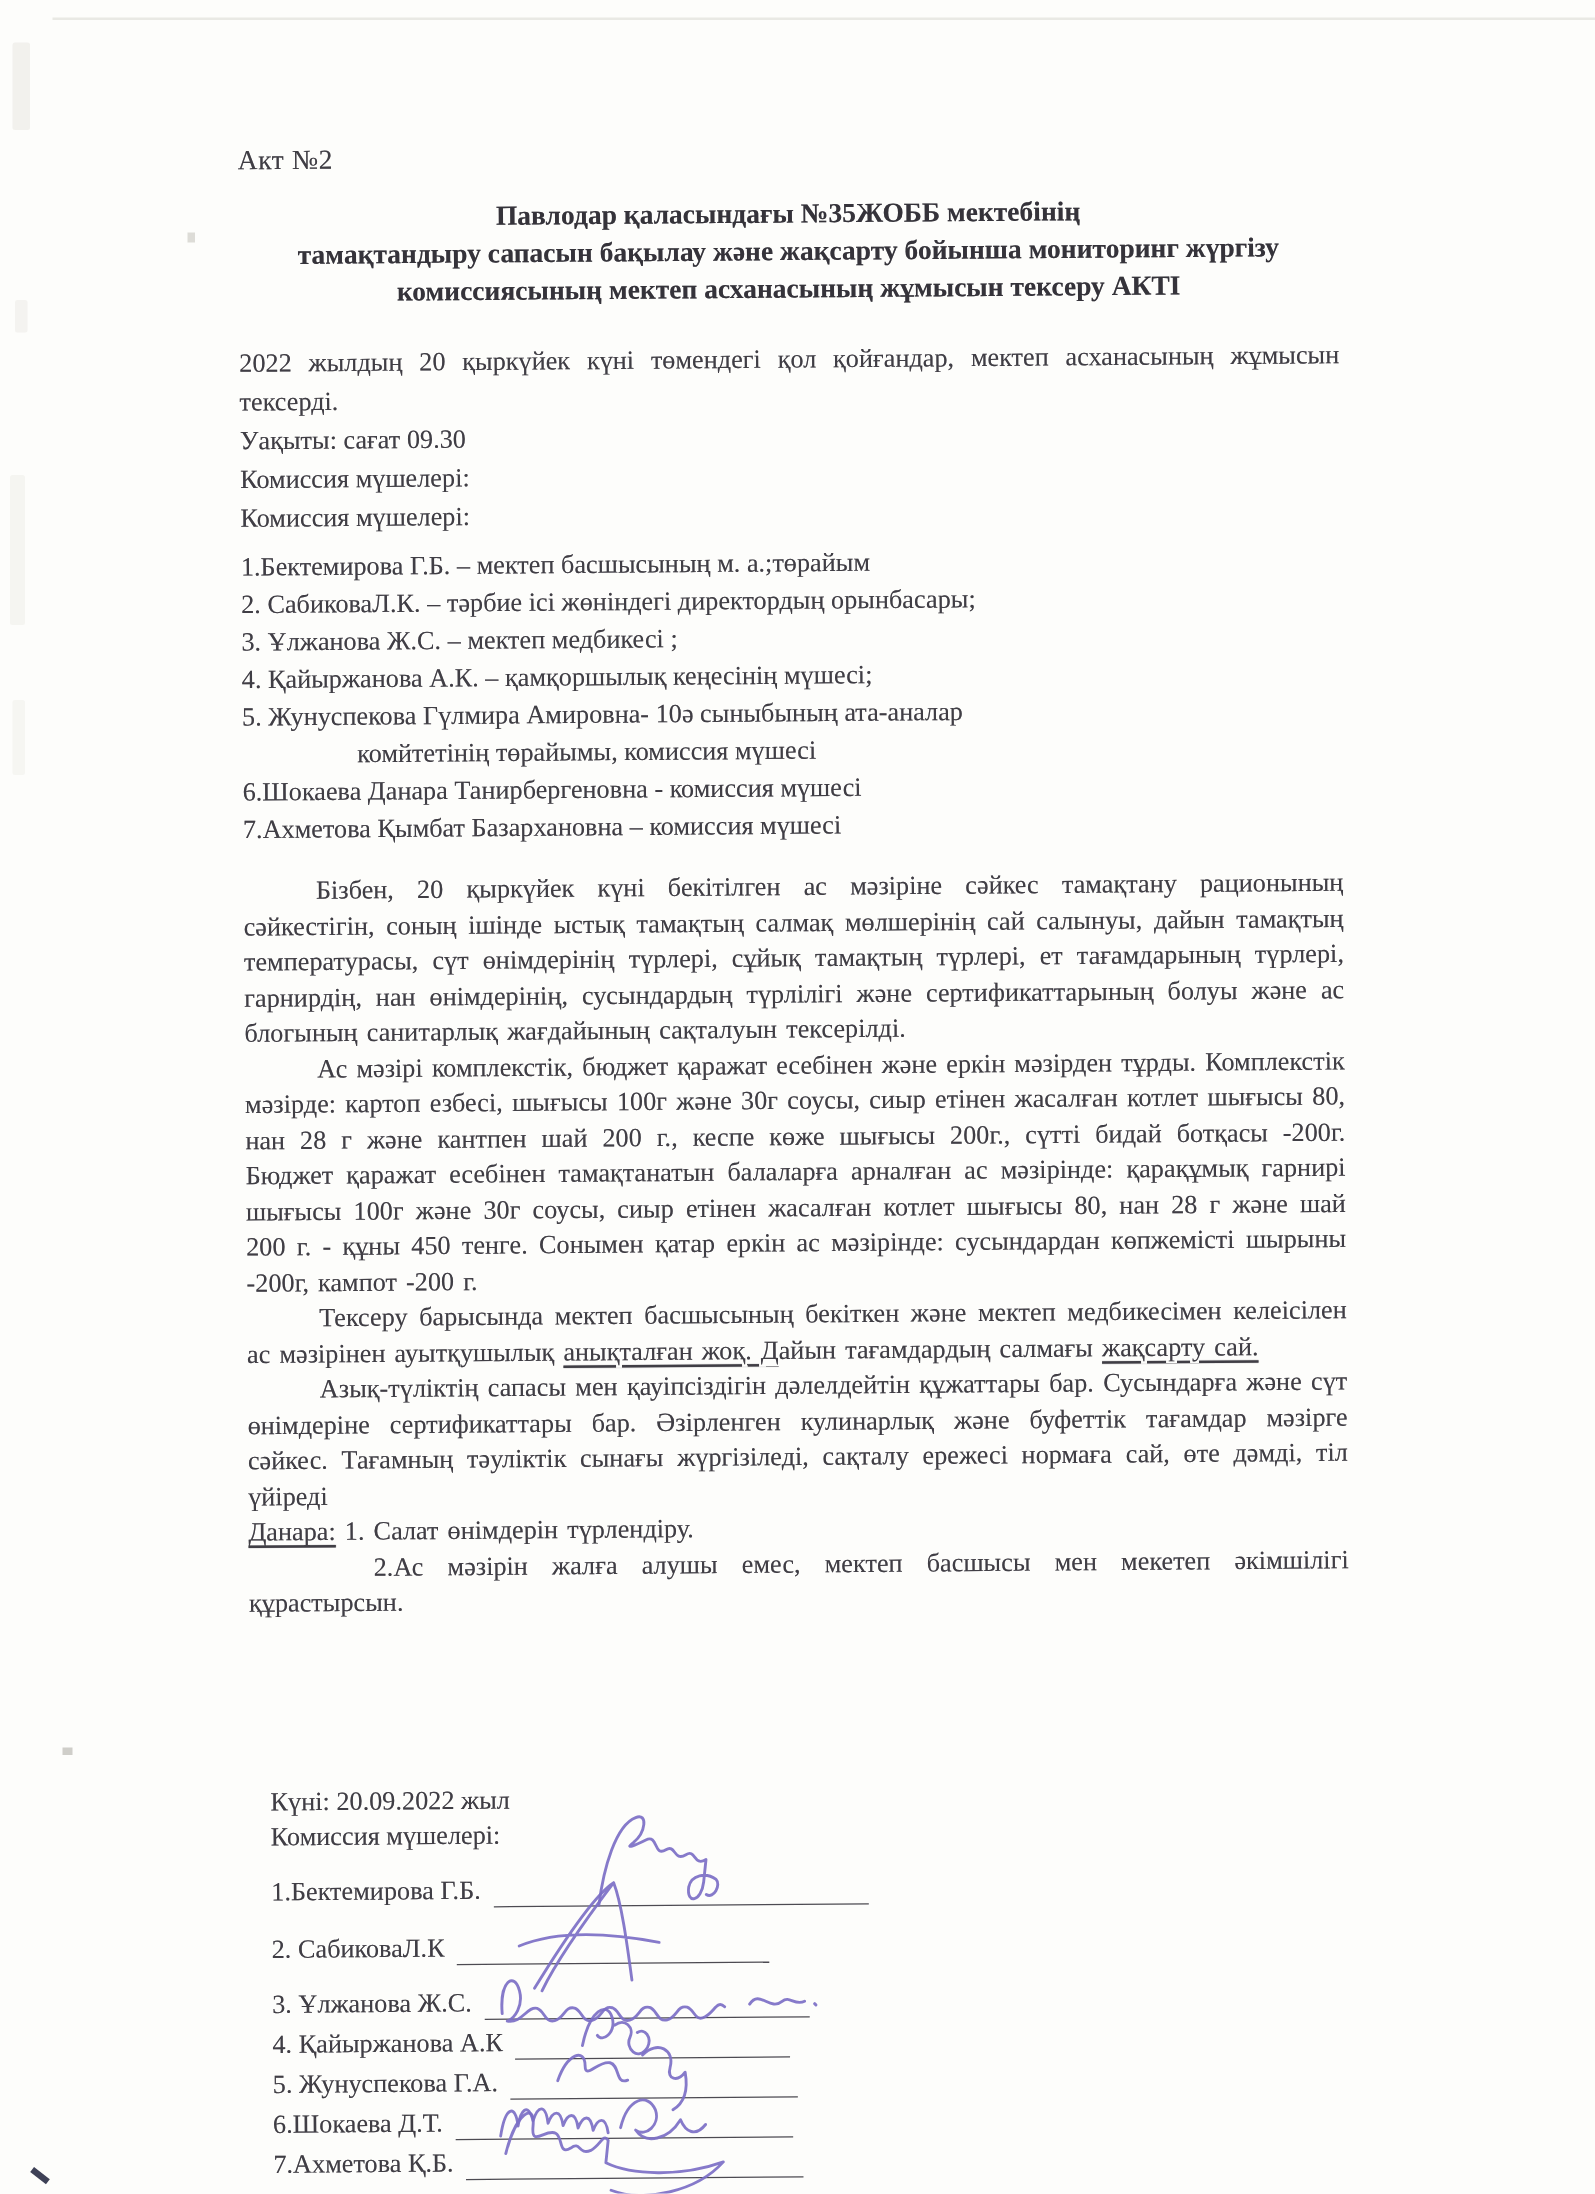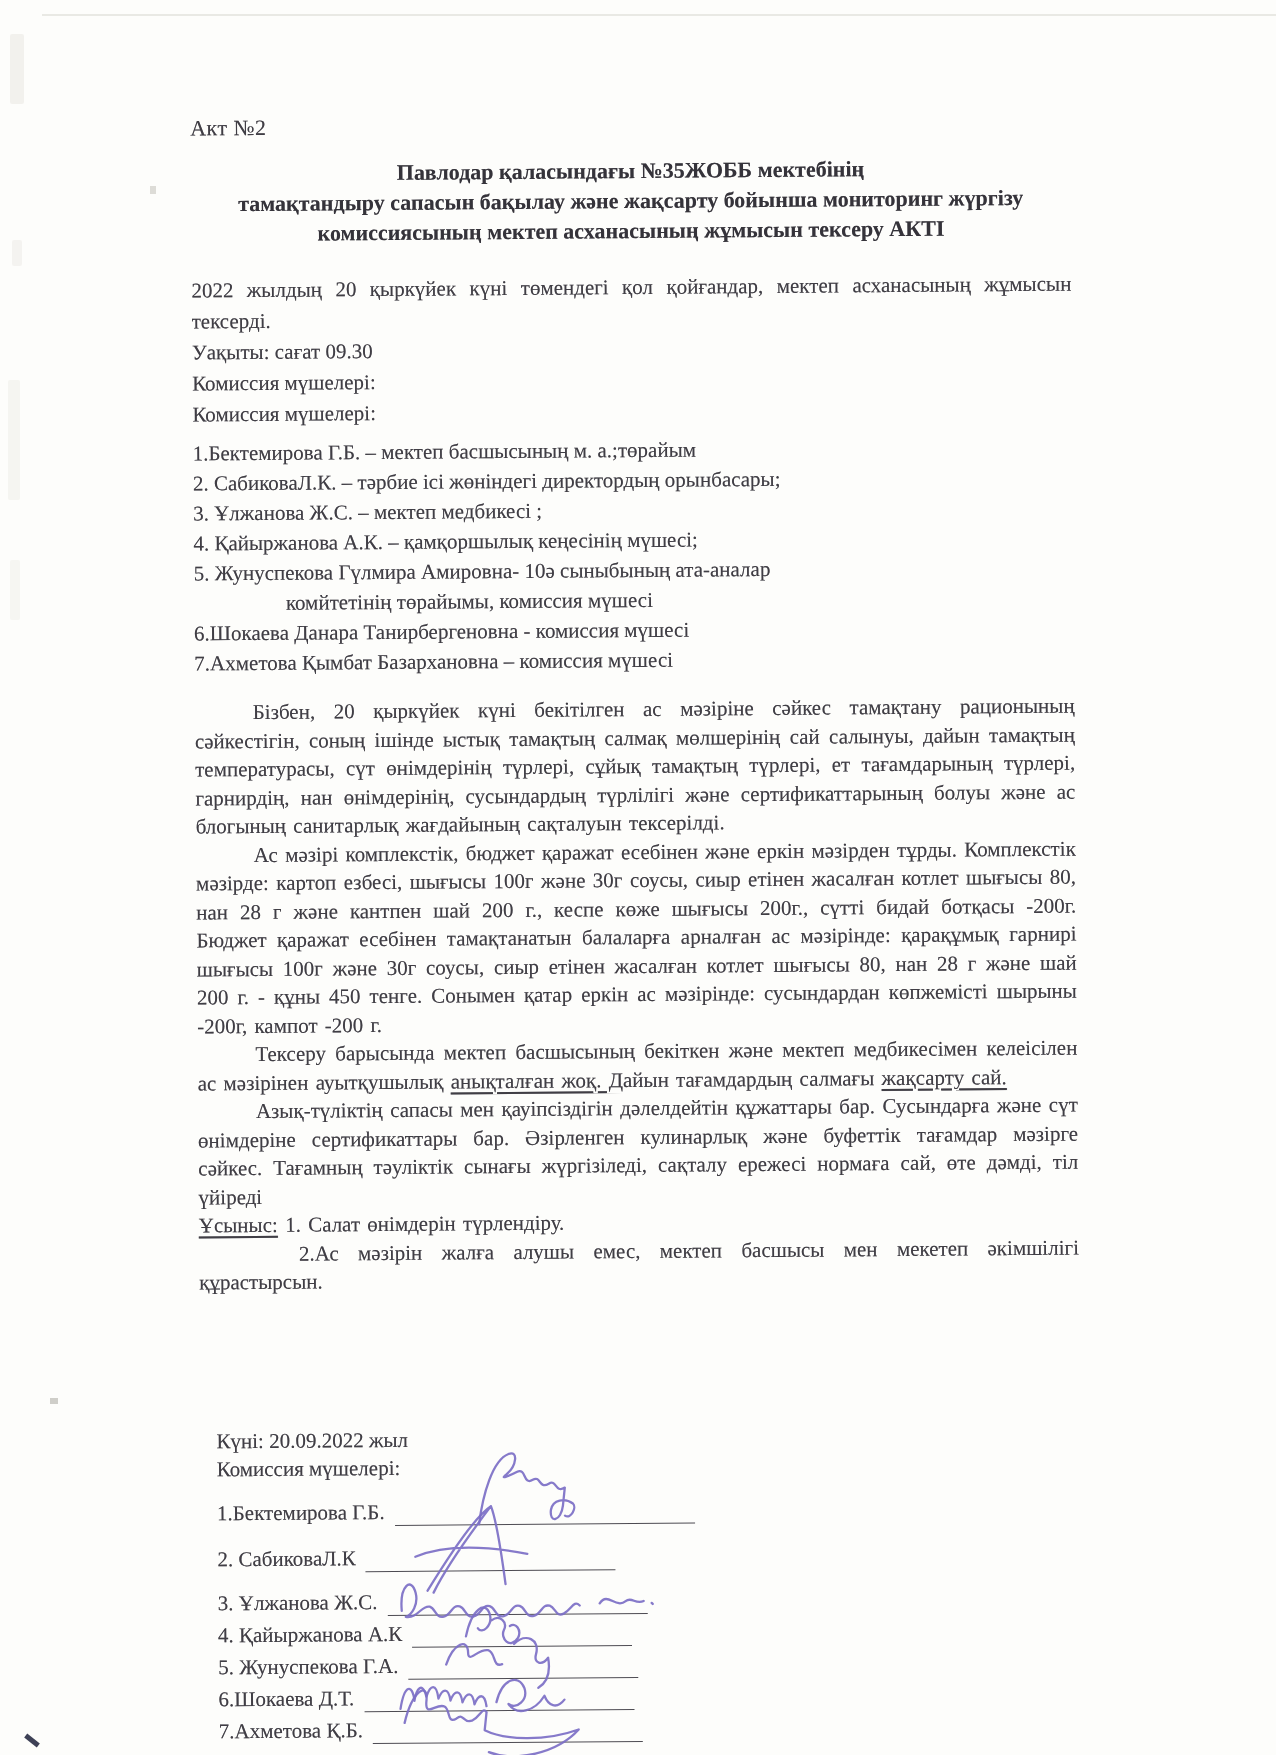--- a/index.html
+++ b/index.html
@@ -100,21 +100,21 @@
       <div class="member-line indent">комйтетінің төрайымы, комиссия мүшесі</div>
       <div class="member-line">6.Шокаева Данара Танирбергеновна -  комиссия мүшесі</div>
       <div class="member-line">7.Ахметова Қымбат Базархановна – комиссия мүшесі</div>
     </div>
 
     <div class="body-block">
       <p>Бізбен, 20 қыркүйек күні бекітілген ас мәзіріне сәйкес тамақтану рационының сәйкестігін, соның ішінде ыстық тамақтың салмақ мөлшерінің сай салынуы, дайын тамақтың температурасы, сүт өнімдерінің түрлері, сұйық тамақтың түрлері, ет тағамдарының түрлері, гарнирдің, нан өнімдерінің,  сусындардың түрлілігі және сертификаттарының болуы және ас блогының санитарлық жағдайының сақталуын тексерілді.</p>
       <p>Ас мәзірі комплекстік, бюджет қаражат есебінен  және еркін мәзірден тұрды. Комплекстік мәзірде: картоп езбесі, шығысы 100г және 30г соусы, сиыр етінен жасалған котлет шығысы 80, нан 28 г және кантпен шай 200 г., кеспе көже шығысы 200г., сүтті бидай ботқасы -200г. Бюджет қаражат есебінен тамақтанатын балаларға арналған ас мәзірінде: қарақұмық  гарнирі шығысы 100г және 30г соусы, сиыр етінен жасалған котлет шығысы 80, нан 28 г және шай 200 г. - құны 450 тенге. Сонымен қатар еркін ас мәзірінде: сусындардан көпжемісті шырыны -200г, кампот -200 г.</p>
       <p><span>Тексеру барысында мектеп басшысының бекіткен және мектеп медбикесімен келеісілен  ас мәзірінен ауытқушылық </span><span class="u">анықталған жоқ. Д</span><span>айын тағамдардың салмағы </span><span class="u">жақсарту сай.</span></p>
       <p>Азық-түліктің сапасы мен қауіпсіздігін дәлелдейтін құжаттары бар. Сусындарға және сүт өнімдеріне сертификаттары бар. Әзірленген кулинарлық және буфеттік тағамдар мәзірге сәйкес. Тағамның тәуліктік сынағы жүргізіледі, сақталу ережесі нормаға сай, өте дәмді, тіл үйіреді</p>
-      <p class="no-indent"><span class="u">Ұсыныс:</span><span> 1. Салат өнімдерін түрлендіру.</span></p>
+      <p class="no-indent"><span class="u">Данара:</span><span> 1. Салат өнімдерін түрлендіру.</span></p>
       <p class="rec2">2.Ас мәзірін жалға алушы емес, мектеп басшысы мен мекетеп әкімшілігі құрастырсын.</p>
     </div>
 
     <div class="footer-block">
       <div>Күні: 20.09.2022 жыл</div>
       <div>Комиссия мүшелері:</div>
 
       <div class="sig-row r1">
         <span class="sig-name">1.Бектемирова Г.Б.</span>
         <span class="sig-line w1">

